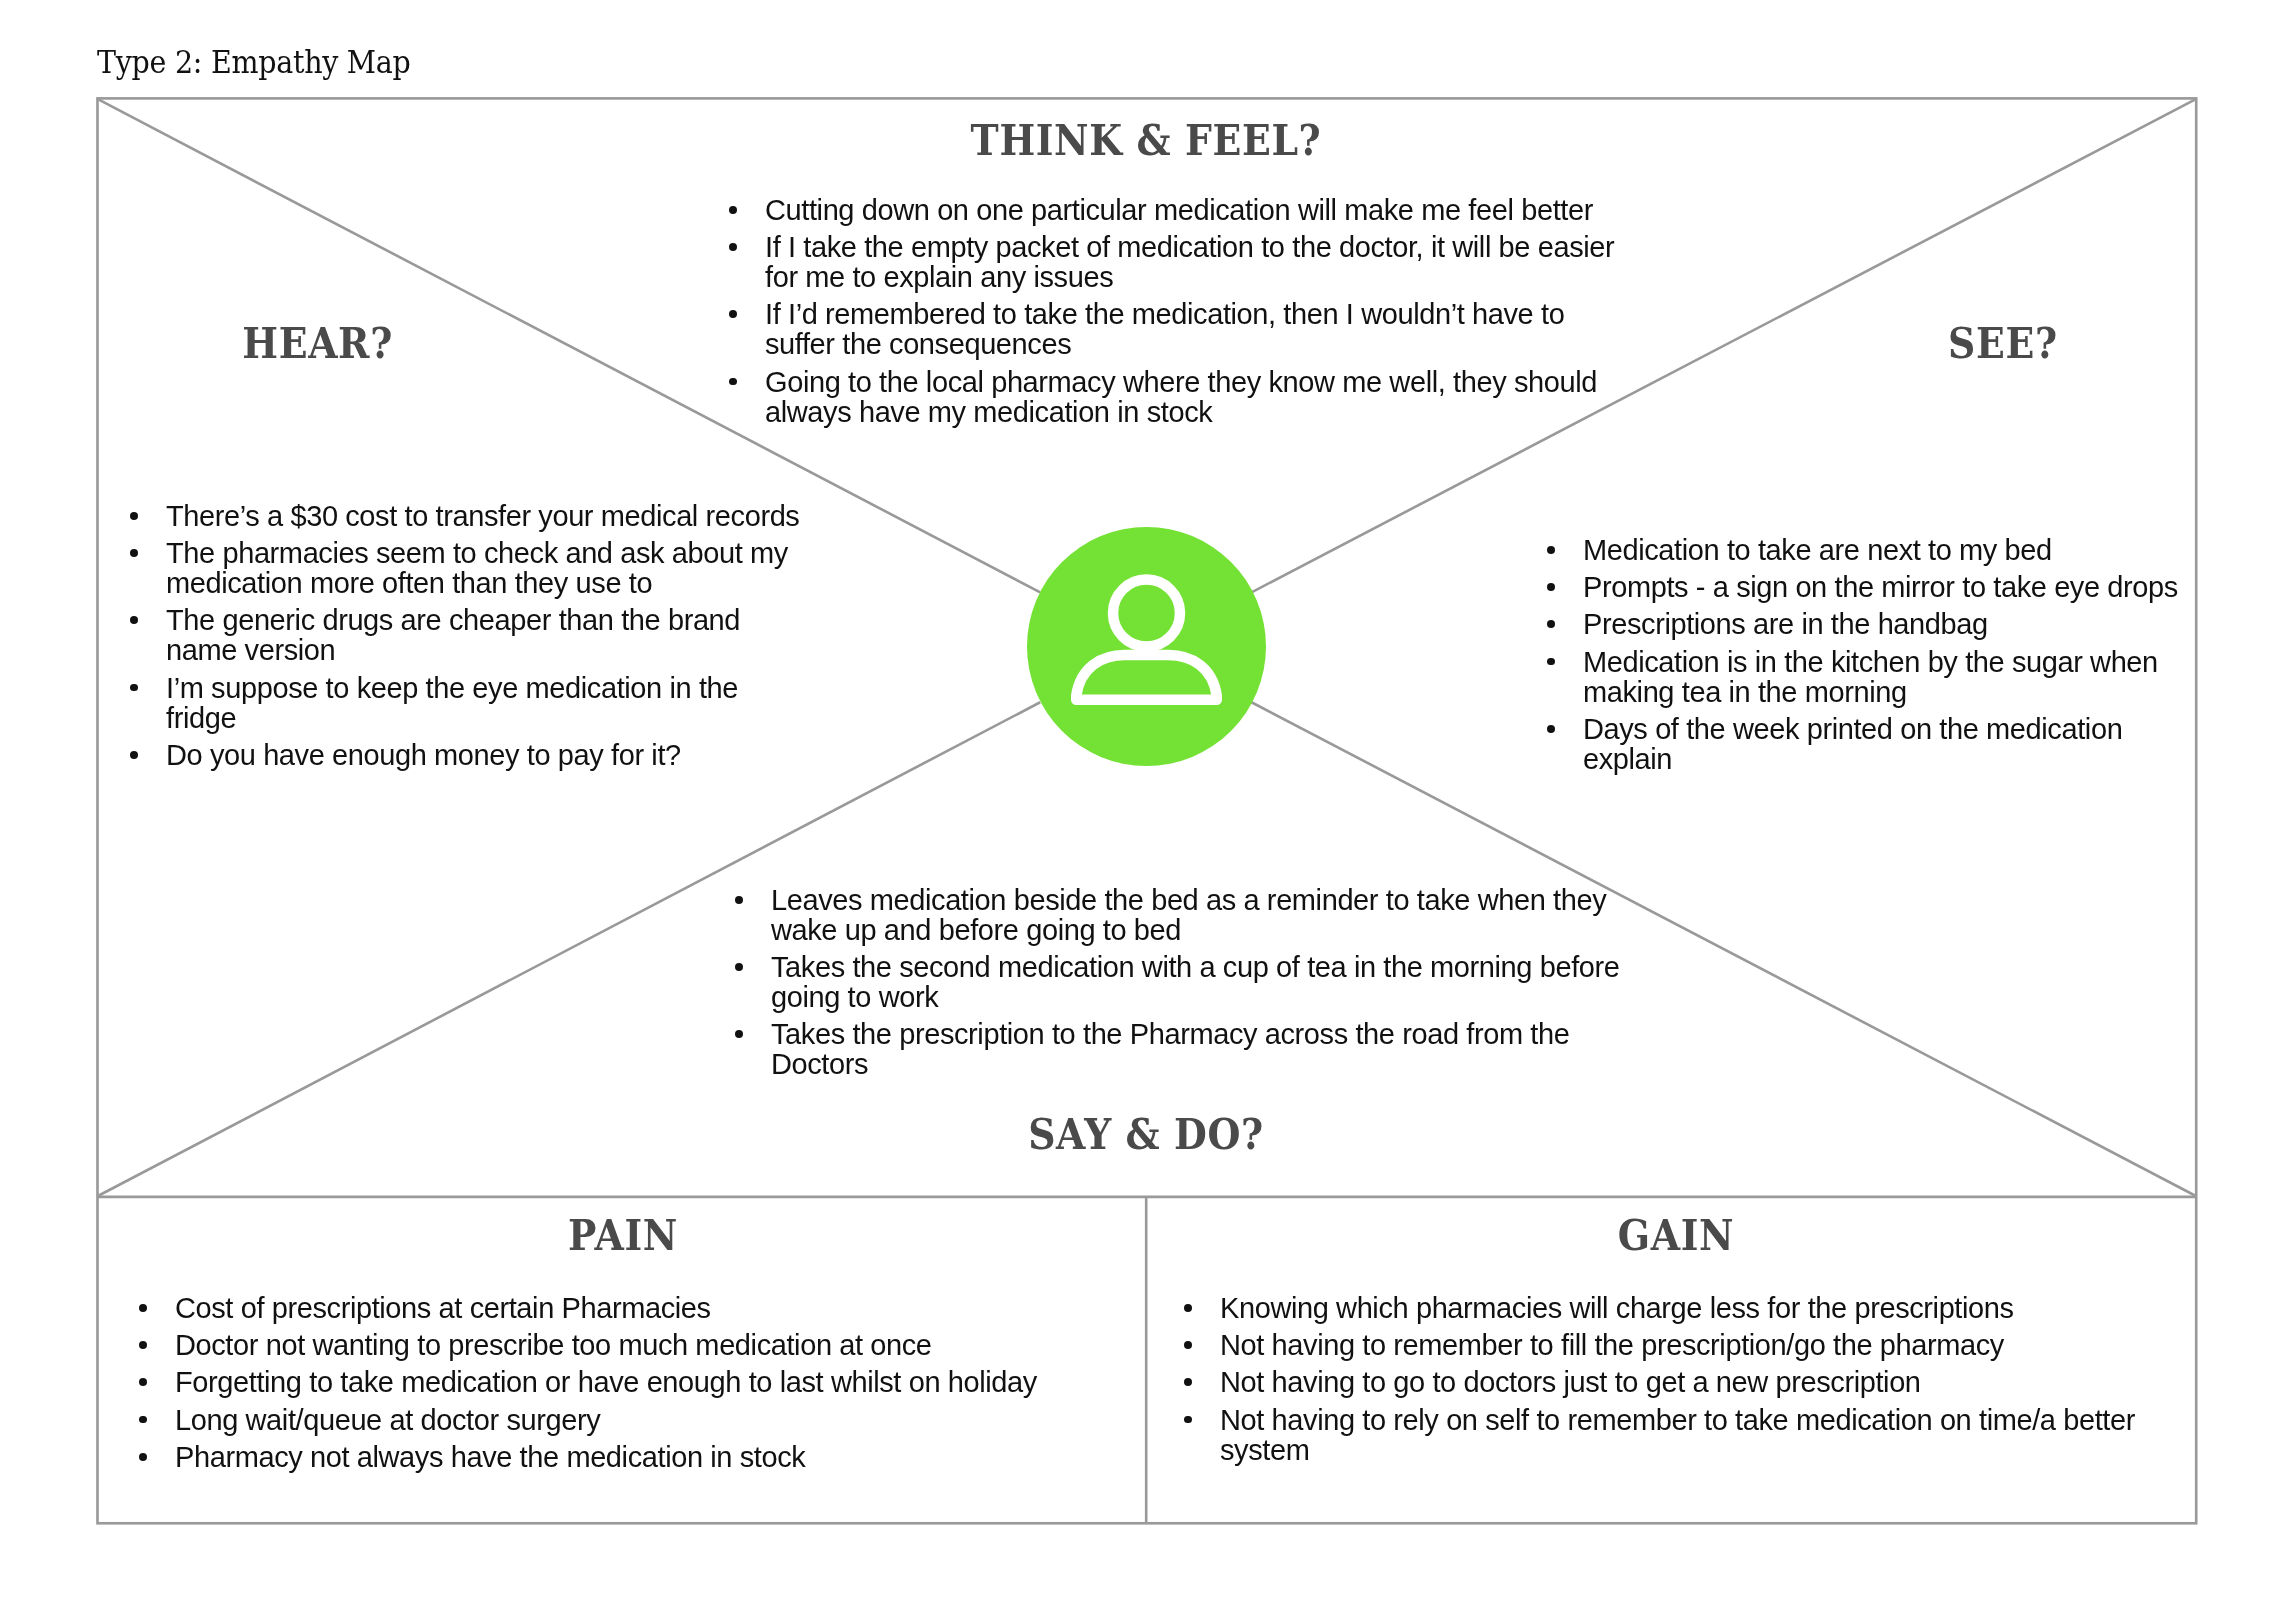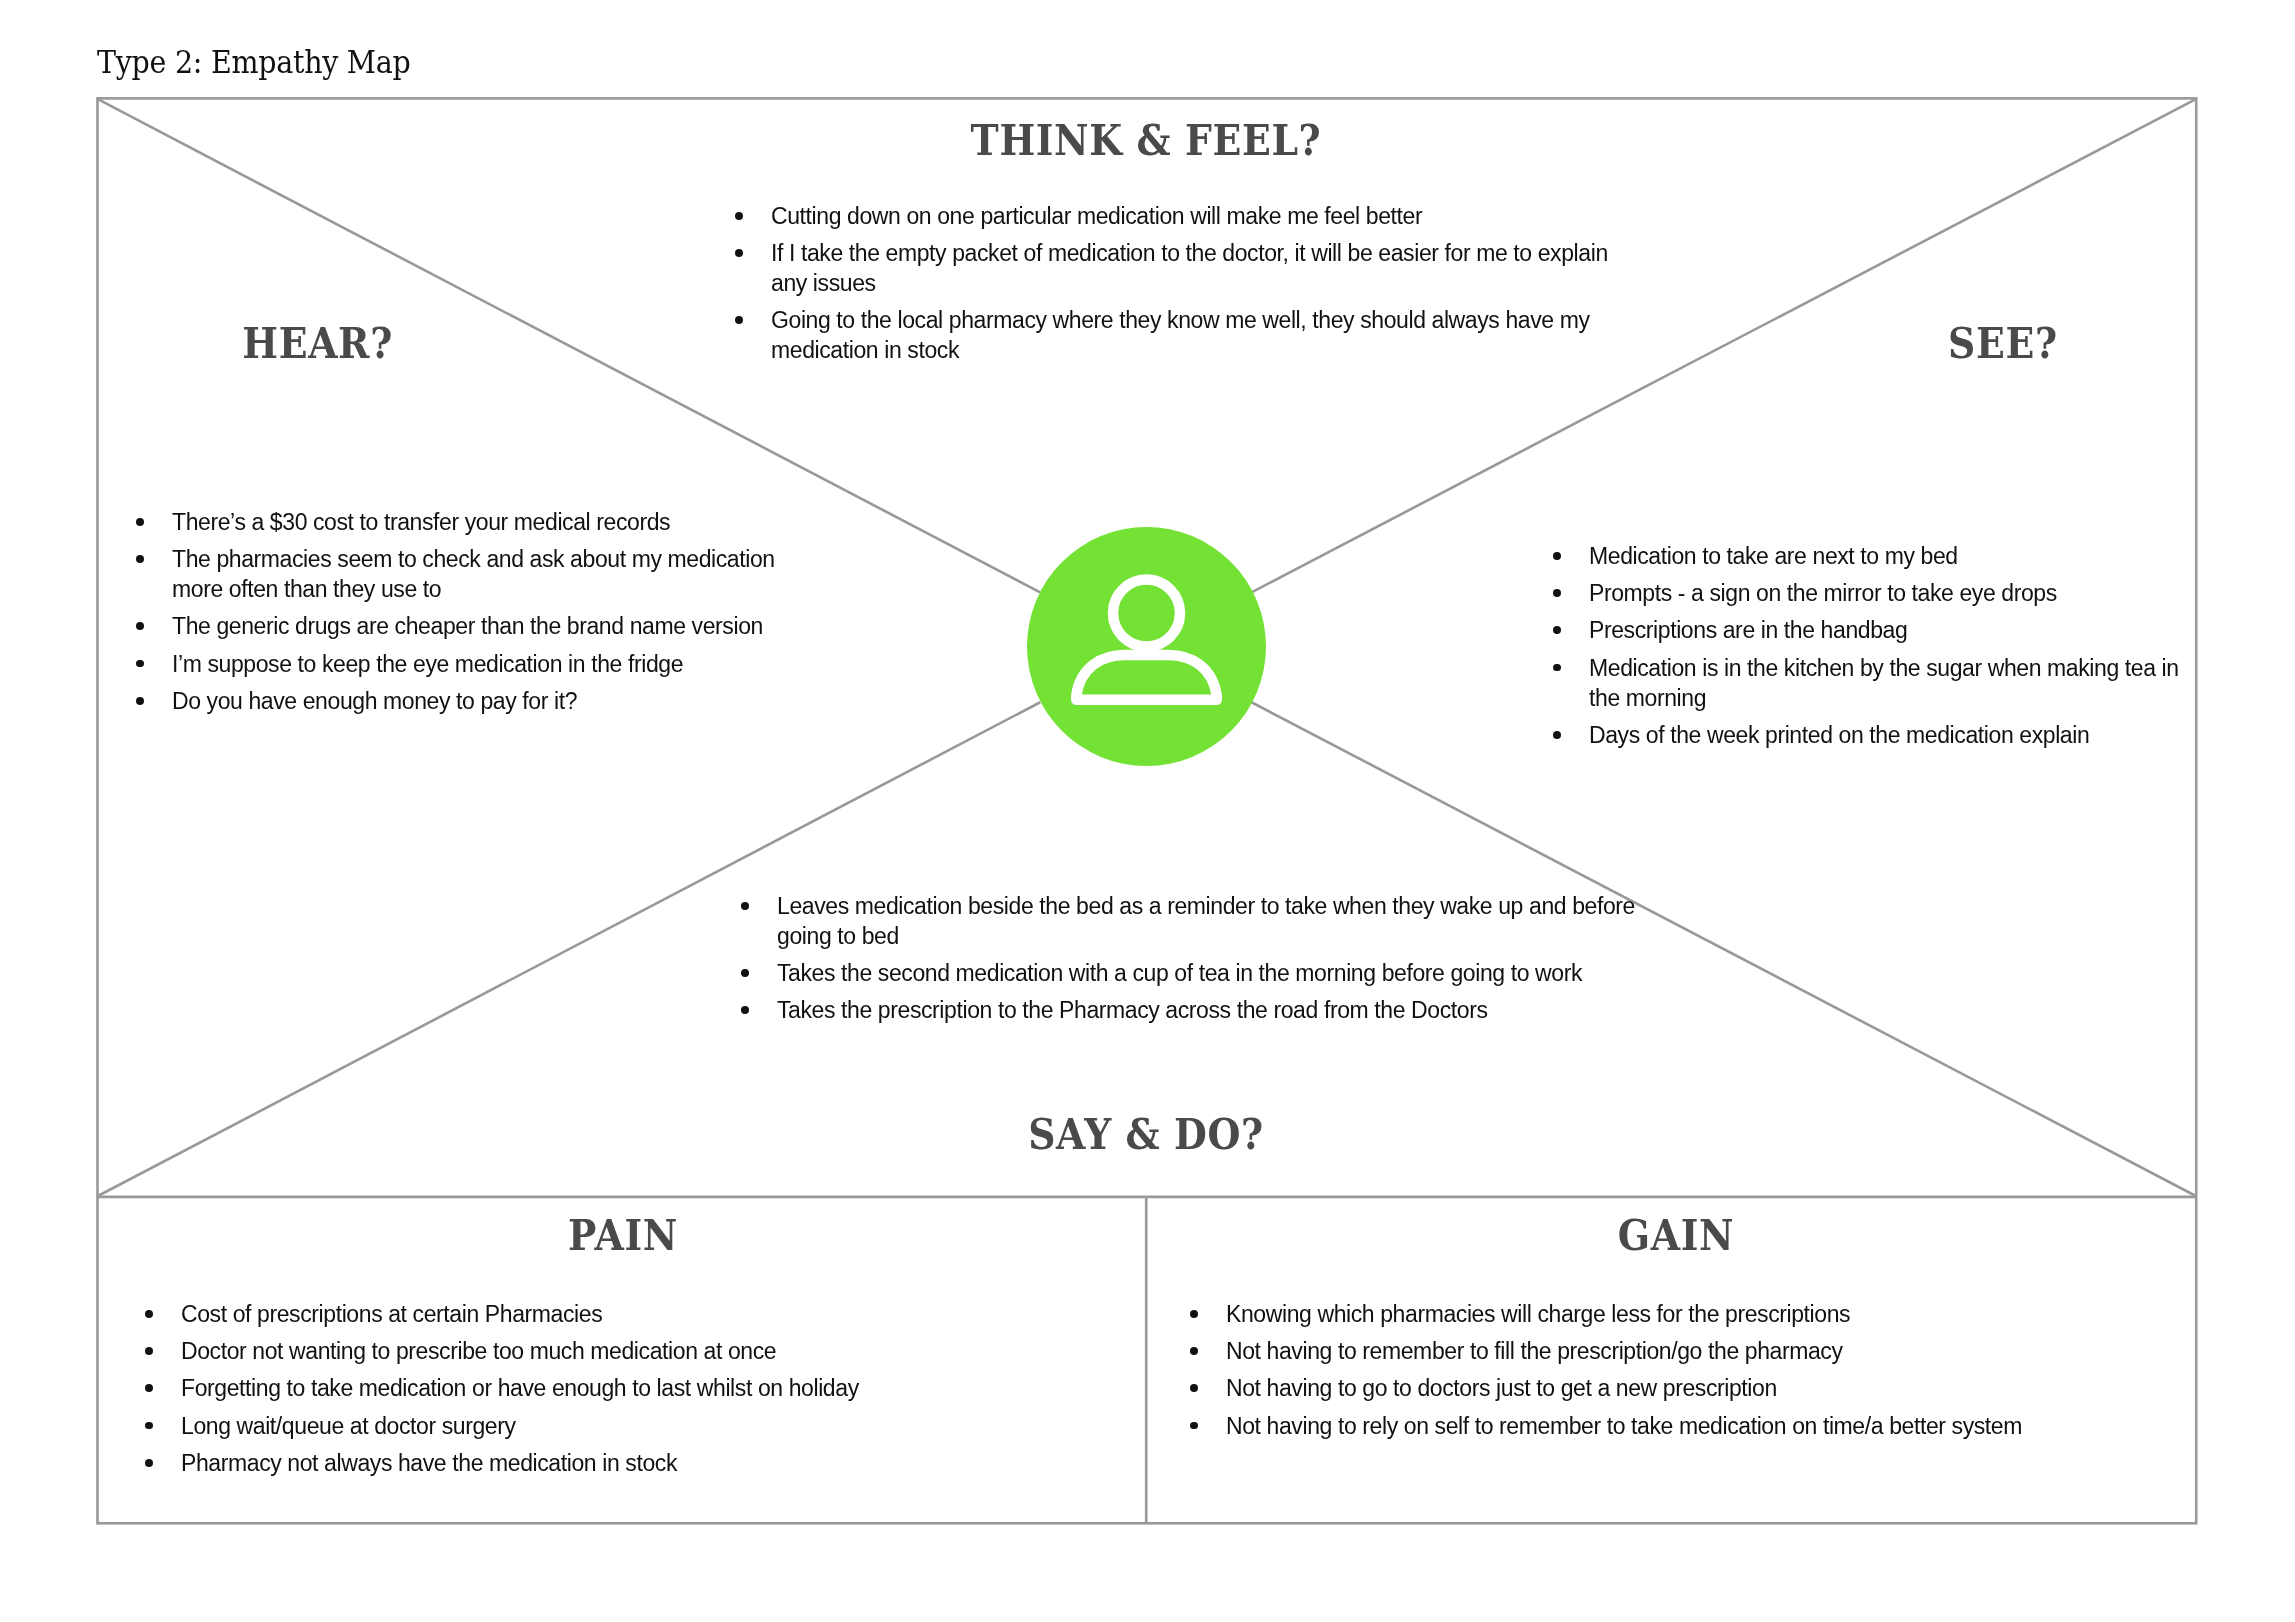--- a/index.html
+++ b/index.html
@@ -5,22 +5,22 @@
   html, body { margin: 0; padding: 0; background: #ffffff; }
   body { width: 2295px; height: 1623px; position: relative; overflow: hidden;
          font-family: "Liberation Sans", sans-serif; color: #111; }
   .page-title { position: absolute; left: 97px; top: 44px; font-family: "DejaVu Serif", serif;
                 font-size: 31px; color: #111; letter-spacing: -0.3px; transform: scaleX(0.92); transform-origin: left top; }
   svg.lines { position: absolute; left: 0; top: 0; }
   .heading { position: absolute; font-family: "DejaVu Serif", serif; font-weight: bold;
              font-size: 42px; color: #4a4a4a; white-space: nowrap; letter-spacing: 0.7px;
              transform: scaleX(0.9); }
   .heading.center { transform: translateX(-50%) scaleX(0.9); }
-  ul.items { position: absolute; margin: 10px; padding: 0; list-style: none;
-             font-size: 23px; line-height: 30px; color: #111; letter-spacing: -0.4px; }
+  ul.items { position: absolute; margin: 4px; padding: 0; list-style: none;
+             font-size: 29px; line-height: 30px; color: #111; letter-spacing: -0.4px; }
   ul.items li { position: relative; padding-left: 41px; margin-bottom: 7.2px; }
   ul.items li::before { content: ""; position: absolute; left: 5.2px; top: 11px; width: 7.9px; height: 7.9px;
                         border-radius: 50%; background: #111; }
   .persona { position: absolute; left: 1027px; top: 527px; width: 239px; height: 239px; border-radius: 50%;
              background: #74e234; display: flex; align-items: center; justify-content: center; }
 </style>
 </head>
 <body>
 
 <div class="page-title">Type 2: Empathy Map</div>
@@ -39,20 +39,21 @@
   <svg width="151" height="151" viewBox="0 0 230 230">
     <circle cx="115" cy="64" r="51" fill="none" stroke="#fff" stroke-width="16"></circle>
     <path d="M8 196 L8 190 C14 147 46 128 82 128 L148 128 C184 128 216 147 222 190 L222 196 Z" fill="none" stroke="#fff" stroke-width="16" stroke-linejoin="round"></path>
   </svg>
 </div>
 
 <div class="heading center" style="left:1146px; top:116px;">THINK &amp; FEEL?</div>
 <ul class="items" style="left:720px; top:191px; width:916px;">
   <li>Cutting down on one particular medication will make me feel better</li>
   <li>If I take the empty packet of medication to the doctor, it will be easier for me to explain any issues</li>
+  <li>If I’d remembered to take the medication, then I wouldn’t have to suffer the consequences</li>
   <li>Going to the local pharmacy where they know me well, they should always have my medication in stock</li>
 </ul>
 
 <div class="heading" style="left:234px; top:319px;">HEAR?</div>
 <ul class="items" style="left:121px; top:497px; width:687px;">
   <li>There’s a $30 cost to transfer your medical records</li>
   <li>The pharmacies seem to check and ask about my medication more often than they use to</li>
   <li>The generic drugs are cheaper than the brand name version</li>
   <li>I’m suppose to keep the eye medication in the fridge</li>
   <li>Do you have enough money to pay for it?</li>

